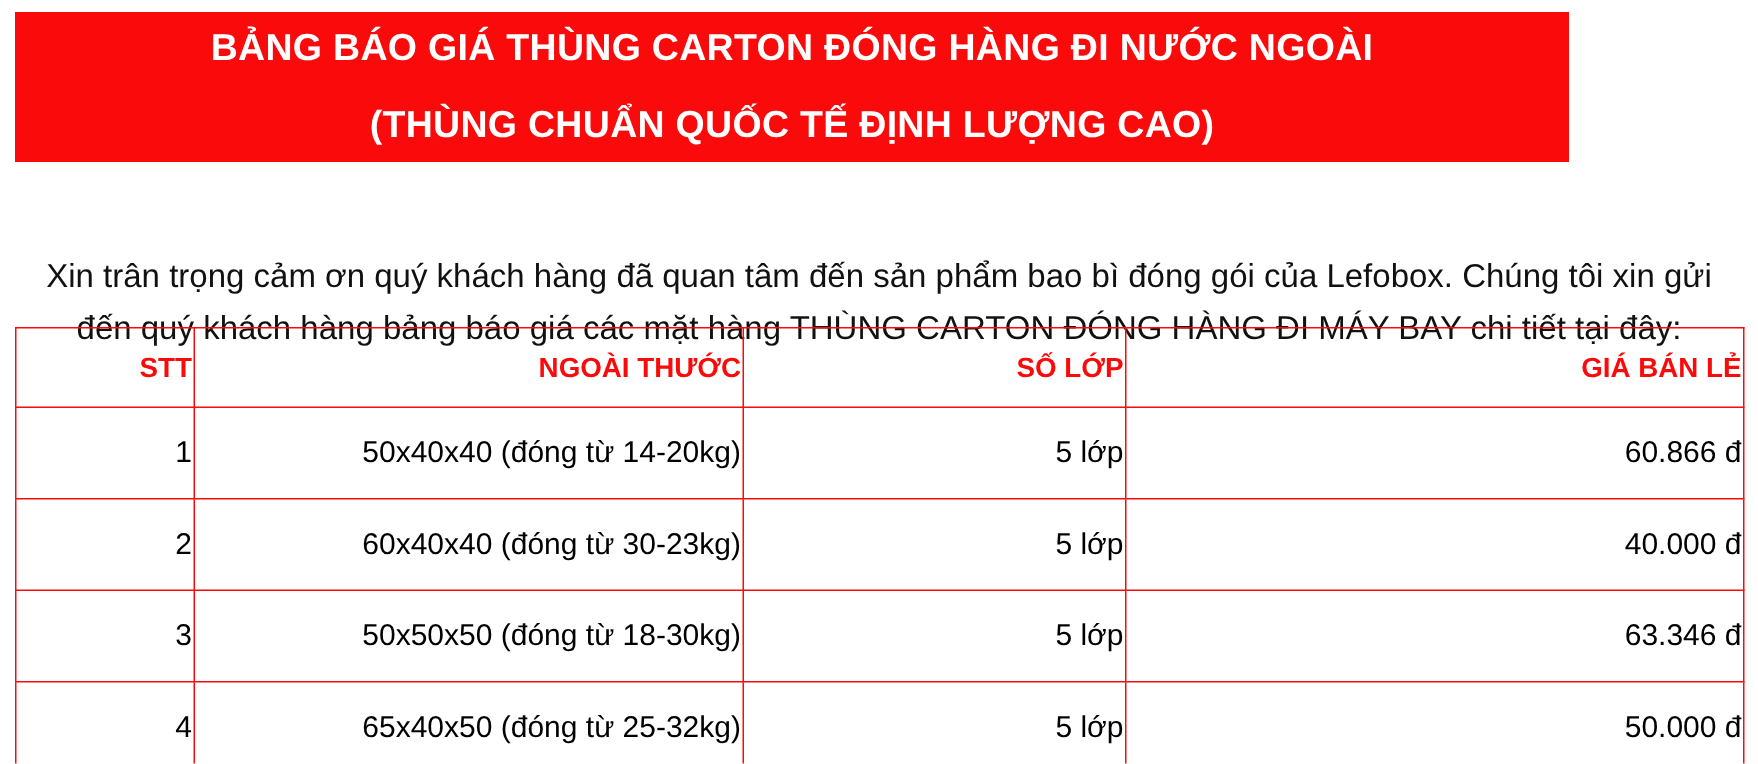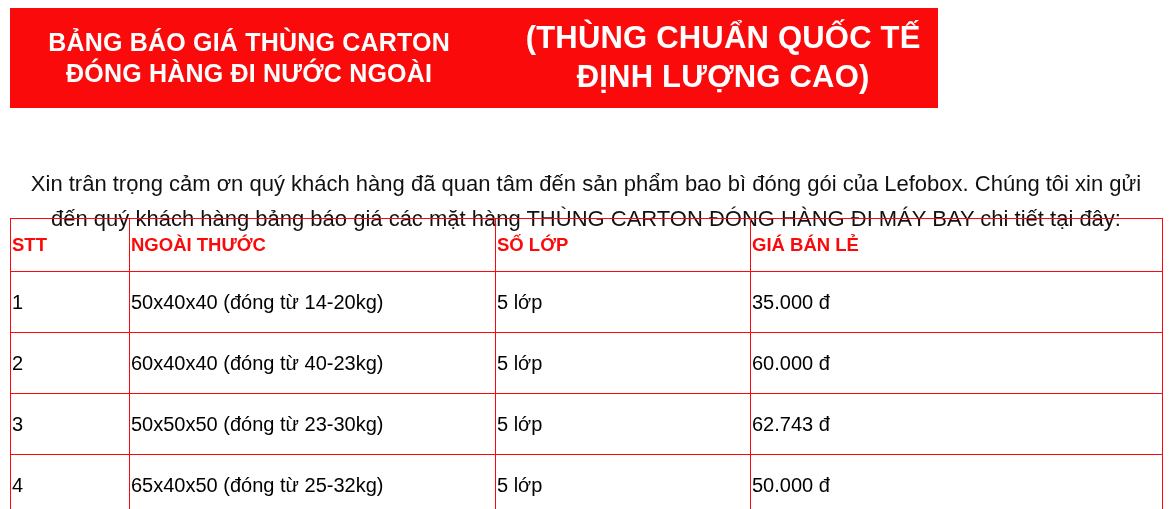--- a/index.html
+++ b/index.html
@@ -17,38 +17,39 @@
   .sheet {
     width: 1172px;
     height: 509px;
     box-sizing: border-box;
     position: relative;
   }
   .banner {
     position: absolute;
     left: 10px;
     top: 8px;
-    width: 928px;
+    width: 1036px;
     height: 100px;
     background: #FA0A0A;
     color: #ffffff;
     display: flex;
+    flex-direction: column;
     align-items: center;
     justify-content: center;
     text-align: center;
     gap: 20px;
   }
   .banner-line1 {
     font-size: 25px;
     font-weight: bold;
     letter-spacing: 0.2px;
     line-height: 1.25;
   }
   .banner-line2 {
-    font-size: 31px;
+    font-size: 25px;
     font-weight: bold;
     letter-spacing: 0.2px;
     line-height: 1.25;
   }
   .intro {
     position: absolute;
     left: 14px;
     top: 128px;
     width: 1144px;
     text-align: center;
@@ -64,21 +65,21 @@
     width: 1152px;
   }
   table.price {
     border-collapse: collapse;
     width: 1152px;
     table-layout: fixed;
   }
   table.price th,
   table.price td {
     border: 1.5px solid #FA0A0A;
-    text-align: left;
+    text-align: right;
     vertical-align: middle;
   }
   table.price th {
     height: 50px;
     font-size: 18.5px;
     font-weight: bold;
     color: #FA0A0A;
   }
   table.price td {
     height: 58px;
@@ -116,33 +117,33 @@
           <th>NGOÀI THƯỚC</th>
           <th>SỐ LỚP</th>
           <th>GIÁ BÁN LẺ</th>
         </tr>
       </thead>
       <tbody>
         <tr>
           <td>1</td>
           <td>50x40x40 (đóng từ 14-20kg)</td>
           <td>5 lớp</td>
-          <td>35.000 đ</td>
+          <td>60.866 đ</td>
         </tr>
         <tr>
           <td>2</td>
-          <td>60x40x40 (đóng từ 40-23kg)</td>
+          <td>60x40x40 (đóng từ 30-23kg)</td>
           <td>5 lớp</td>
-          <td>60.000 đ</td>
+          <td>40.000 đ</td>
         </tr>
         <tr>
           <td>3</td>
-          <td>50x50x50 (đóng từ 23-30kg)</td>
+          <td>50x50x50 (đóng từ 18-30kg)</td>
           <td>5 lớp</td>
-          <td>62.743 đ</td>
+          <td>63.346 đ</td>
         </tr>
         <tr>
           <td>4</td>
           <td>65x40x50 (đóng từ 25-32kg)</td>
           <td>5 lớp</td>
           <td>50.000 đ</td>
         </tr>
       </tbody>
     </table>
   </div>

